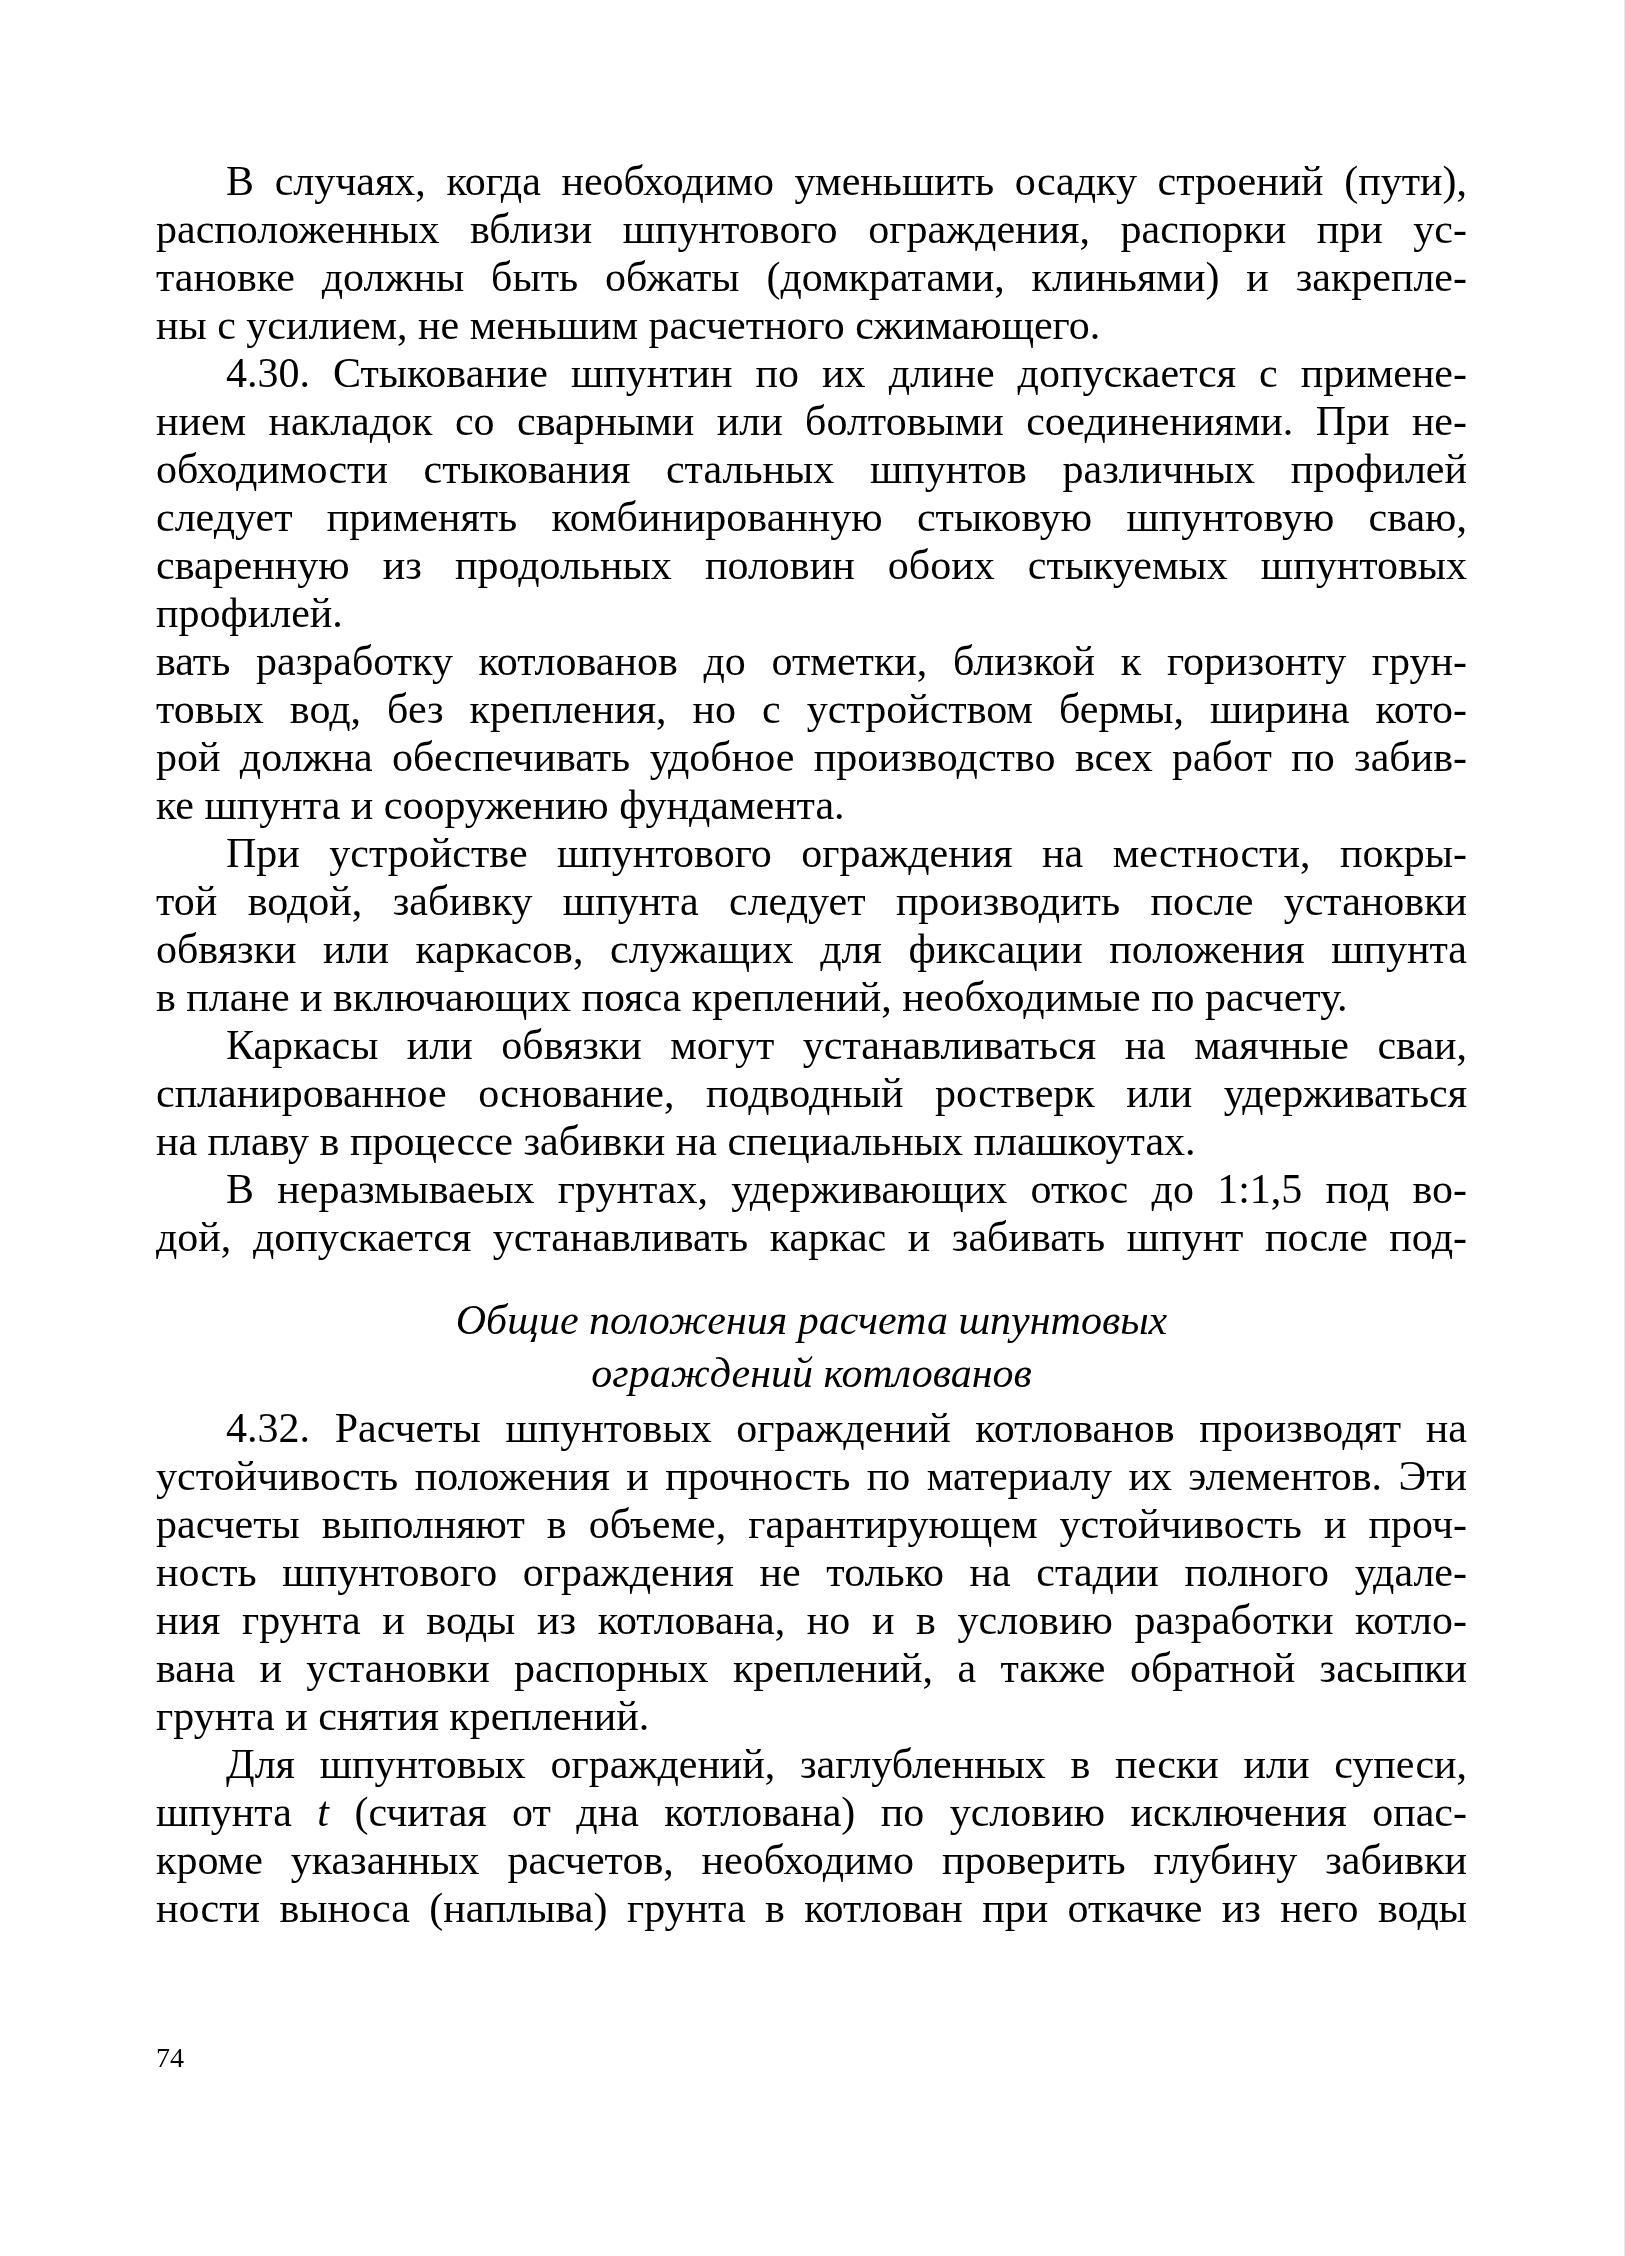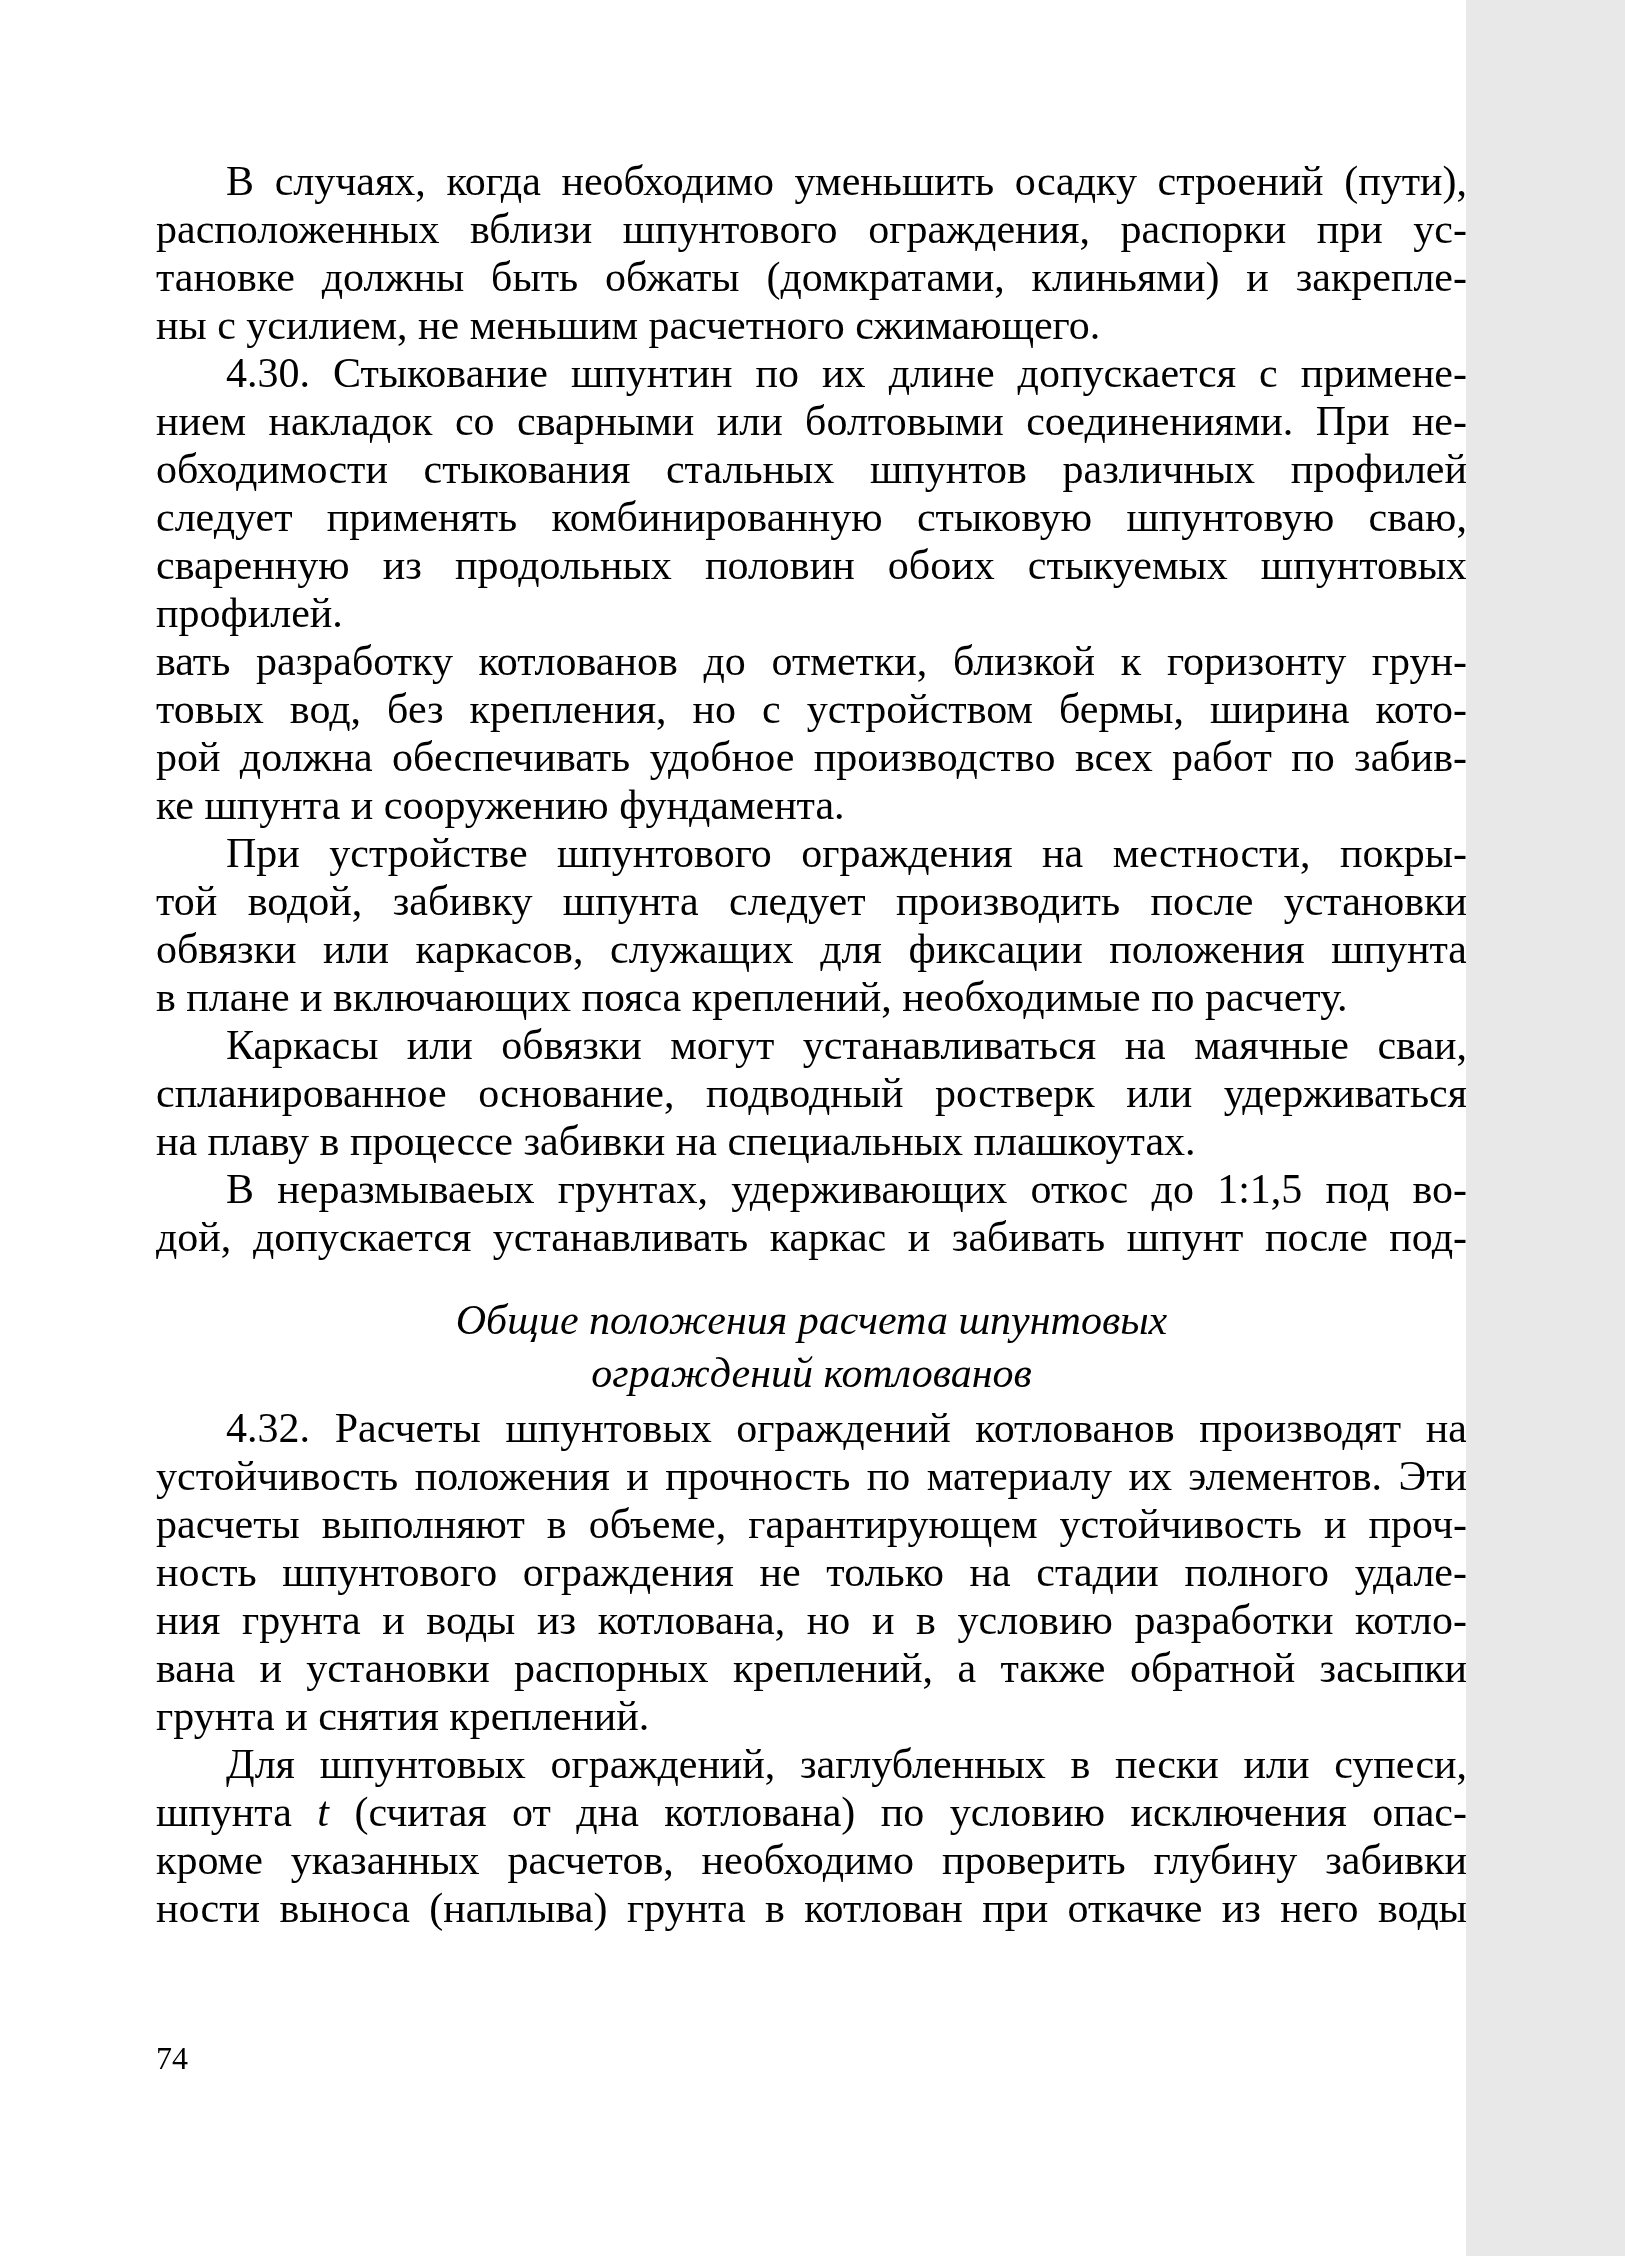--- a/index.html
+++ b/index.html
@@ -1,18 +1,18 @@
 <!DOCTYPE html>
 <html lang="ru"><head>
 <meta charset="utf-8">
 <style>
   html, body { margin: 0; padding: 0; background: #e8e8e8; }
   .page {
     position: relative;
-    width: 1466px;
+    width: 1624px;
     height: 2257px;
     background: #ffffff;
     color: #000000;
     font-family: "Liberation Serif", "DejaVu Serif", serif;
     overflow: hidden;
   }
   .text-block {
     position: absolute;
     left: 156px;
     top: 157px;
@@ -31,21 +31,21 @@
     text-align: center;
     line-height: 53px;
     margin-top: 33px;
     margin-bottom: 4px;
   }
   .heading .line { min-height: 53px; text-align: center; }
   .page-number {
     position: absolute;
     left: 156px;
     top: 2034px;
-    font-size: 32px;
+    font-size: 28px;
     line-height: 48px;
   }
   i.var { font-style: italic; }
 </style>
 </head>
 <body>
 
 <div class="page">
   <div class="text-block">
       <div class="para">

